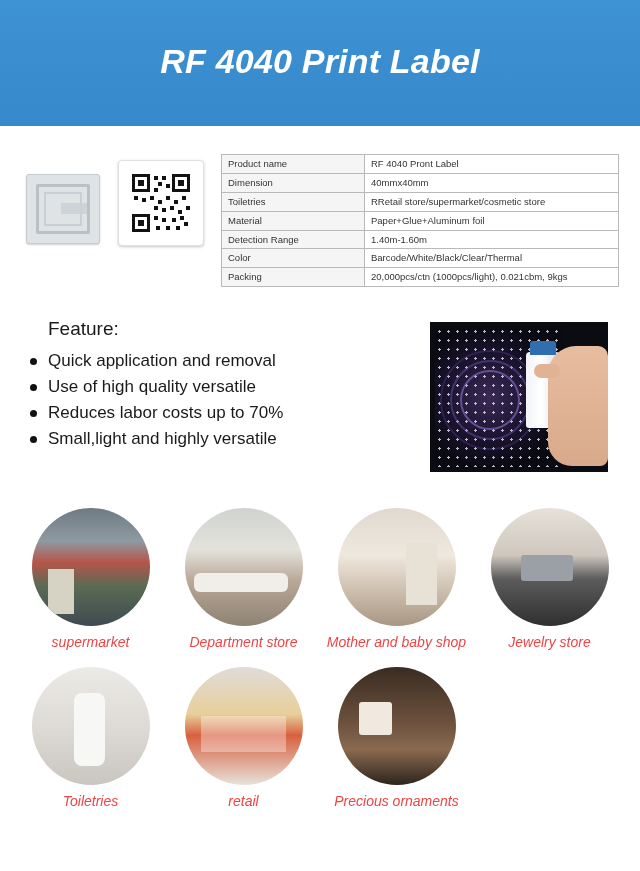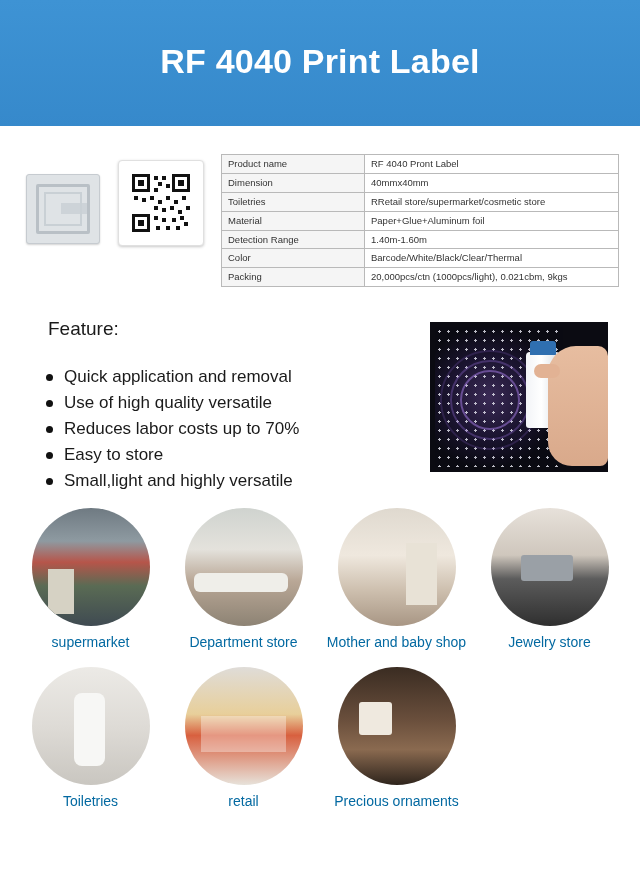--- a/index.html
+++ b/index.html
@@ -20,20 +20,21 @@
   .header {
     width: 640px;
     height: 126px;
     background: #3c8fd0;
     background: linear-gradient(180deg, #3e93d4 0%, #3689cb 100%);
     display: flex;
     align-items: center;
     justify-content: center;
     box-sizing: border-box;
     padding-top: 6px;
+    font-style: italic;
   }
   .header h1 {
     margin: 0 0 8px 0;
     font-size: 34px;
     font-weight: bold;
     color: #ffffff;
     letter-spacing: 0.2px;
     line-height: 1.1;
   }
   .header h2 {
@@ -155,21 +156,21 @@
     position: absolute;
     left: 48px;
     top: 0px;
     font-size: 19px;
     color: #1a1a1a;
   }
   .feature-list {
     position: absolute;
     left: 28px;
     top: 30px;
-    margin: 16px;
+    margin: 0;
     padding: 0;
     list-style: none;
   }
   .feature-list li {
     font-size: 17px;
     line-height: 26px;
     color: #1a1a1a;
     padding-left: 20px;
     position: relative;
   }
@@ -279,23 +280,24 @@
     width: 118px;
     height: 118px;
     border-radius: 50%;
     overflow: hidden;
     position: relative;
     background: #cfd3d6;
   }
   .cap-text {
     margin-top: 8px;
     font-size: 14px;
-    color: #0369a1;
+    color: #ef4444;
     text-align: center;
     line-height: 1.2;
+    font-style: italic;
   }
   .row2 { margin-top: 16px; }
 
   
   .ph1 { background:
       linear-gradient(180deg,#6f7a82 0%, #8e9aa1 28%, #b6554a 46%, #5a6b54 66%, #3f4a52 100%); }
   .ph1:after { content:""; position:absolute; left:14%; top:52%; width:22%; height:38%; background:#d6d2c4; }
   .ph2 { background:
       linear-gradient(180deg,#cfd3cf 0%, #e4e2dc 35%, #b9a796 62%, #8d8374 100%); }
   .ph2:after { content:""; position:absolute; left:8%; top:55%; width:80%; height:16%; background:#efeee9; border-radius:6px; }
@@ -406,21 +408,20 @@
     </tbody>
   </table>
 </div>
 
 <div class="feature-section">
   <div class="feature-title">Feature:</div>
   <ul class="feature-list">
     <li>Quick application and removal</li>
     <li>Use of high quality versatile</li>
     <li>Reduces labor costs up to 70%</li>
-    <li>Easy to store</li>
     <li>Small,light and highly versatile</li>
   </ul>
 
   <div class="hand-photo">
     <div class="pad"></div>
     <div class="dots"></div>
     <div class="ring r3"></div>
     <div class="ring r2"></div>
     <div class="ring r1"></div>
     <div class="bottle">

